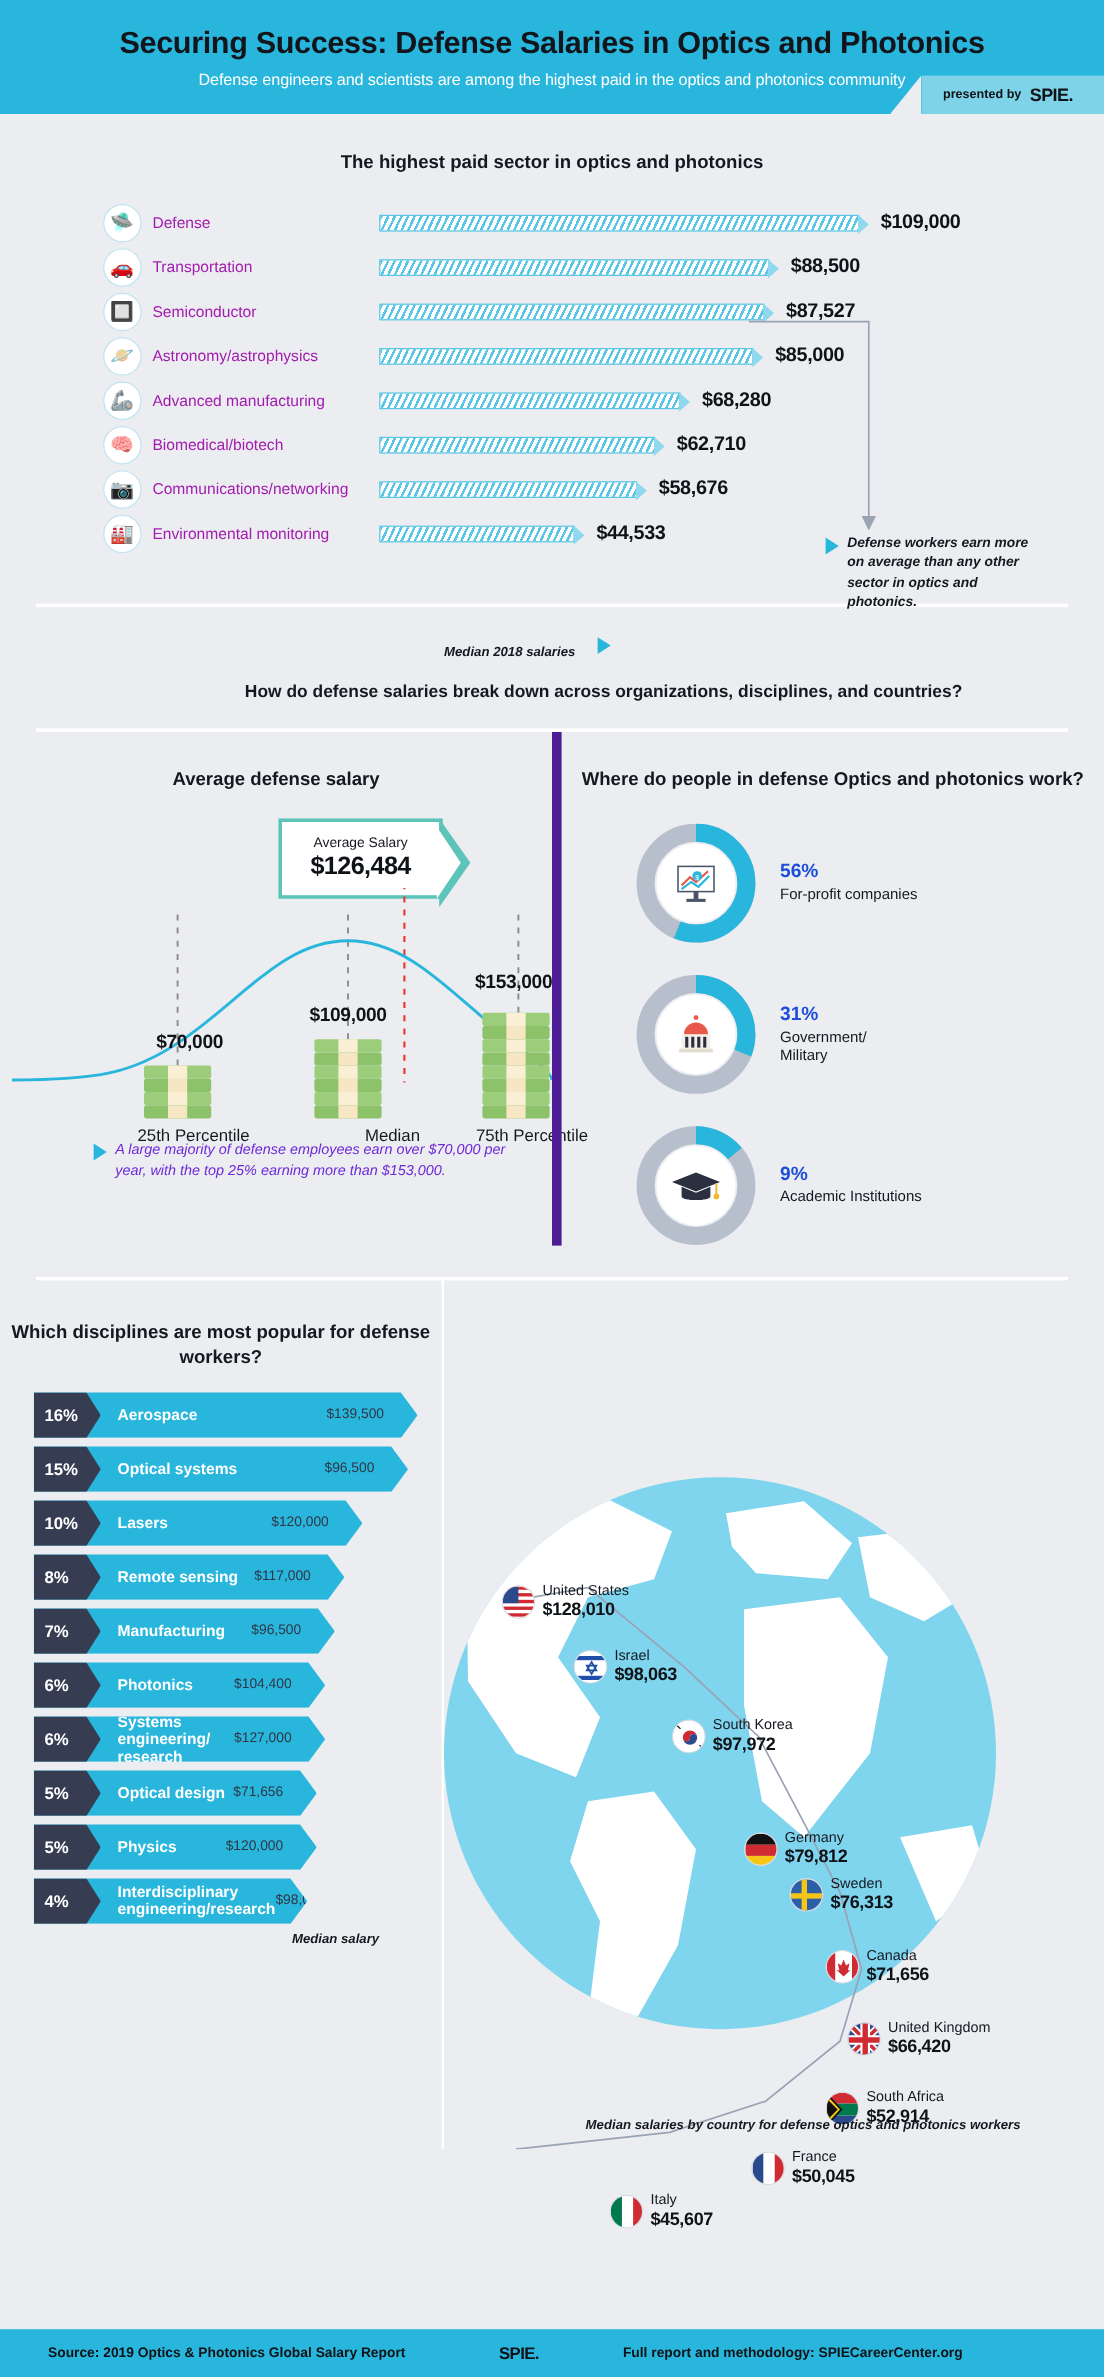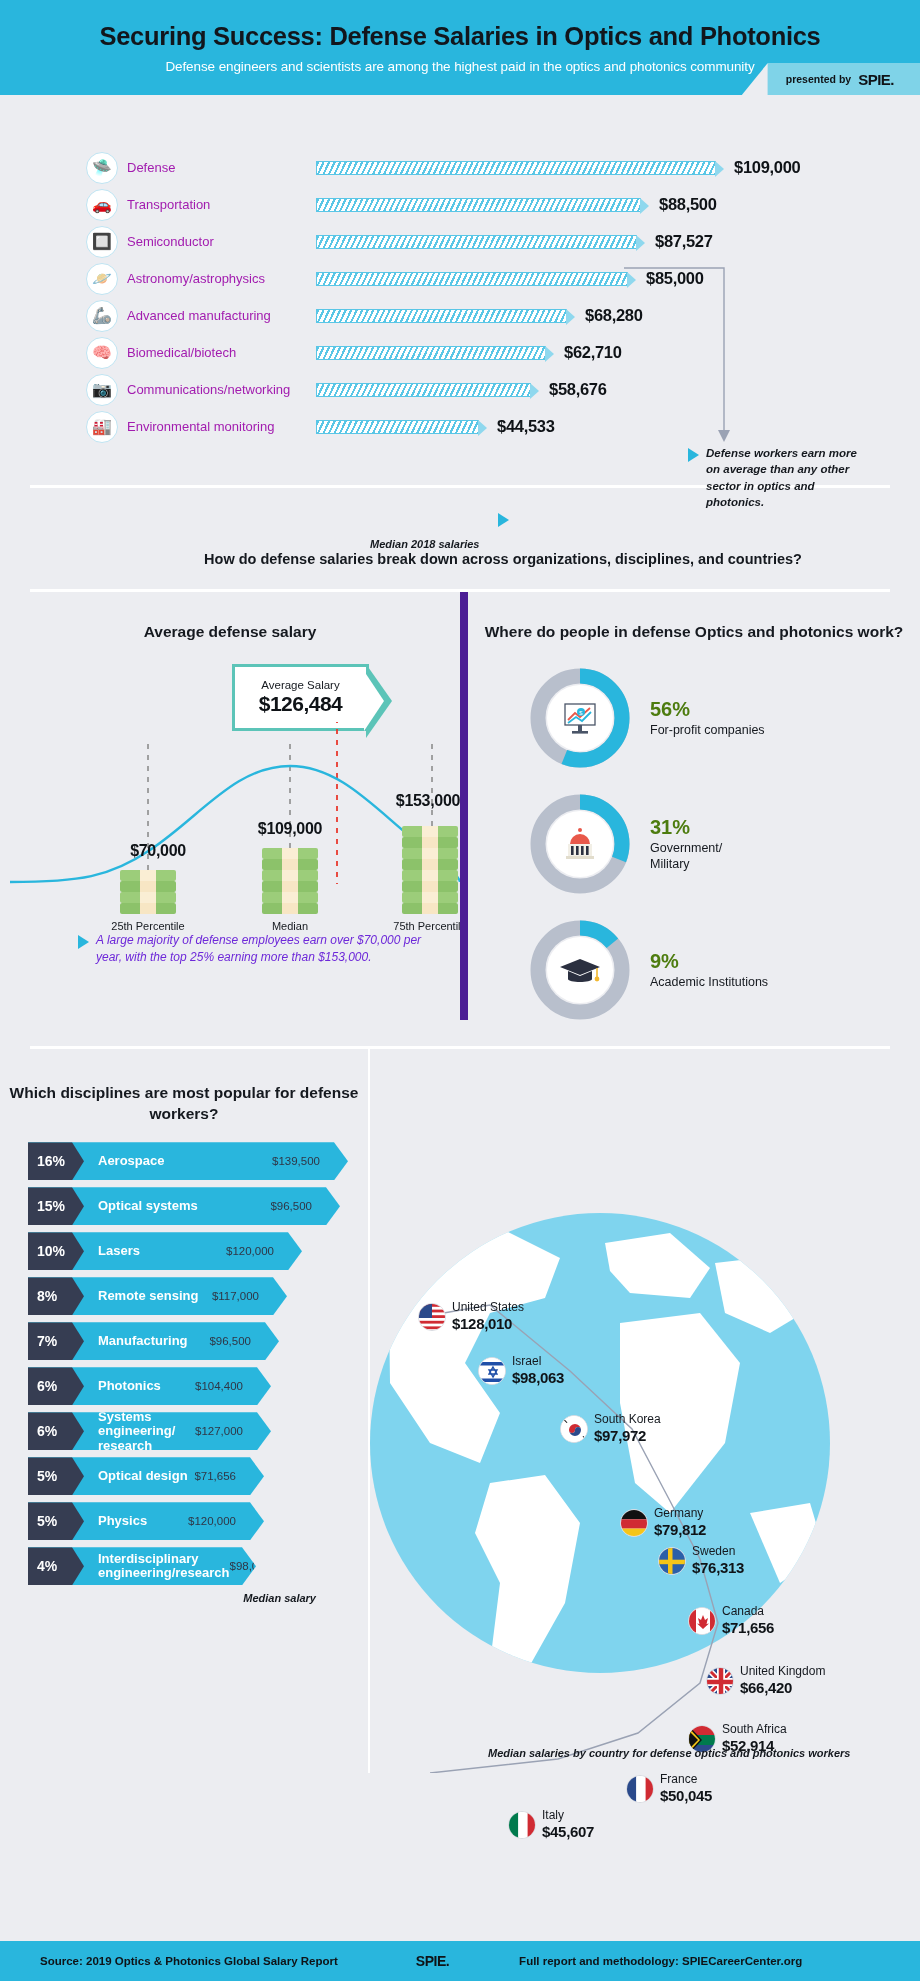--- a/index.html
+++ b/index.html
@@ -106,39 +106,39 @@
     width: 0; height: 0; border-top: 37px solid transparent;
     border-bottom: 37px solid transparent; border-left: 26px solid #5cc4b8;
   }
   .avg-arrow-in {
     position: absolute; right: -18px; top: 3.5px;
     width: 0; height: 0; border-top: 30px solid transparent;
     border-bottom: 30px solid transparent; border-left: 20px solid #ffffff;
   }
   .bell-svg { position: absolute; left: 0; top: 130px; }
   .perc-label {
-    position: absolute; font-size: 11px; color: #15191f; text-align: center;
+    position: absolute; font-size: 14px; color: #15191f; text-align: right;
     width: 120px;
   }
   .perc-value {
     position: absolute; font-size: 16px; font-weight: bold; color: #0f1317;
     text-align: center; width: 140px; letter-spacing: -0.3px;
   }
   .money { position: absolute; }
   .callout2 { position: absolute; left: 78px; top: 340px; width: 370px; display: flex; gap: 7px; }
   .callout2 p { font-size: 12px; font-style: italic; font-weight: normal; color: #6d28d9; line-height: 1.45; }
 
   .donut-row { display: flex; align-items: center; gap: 20px; margin: 26px 0 0 62px; }
   .donut { position: relative; width: 100px; height: 100px; flex: 0 0 100px; }
   .donut-center {
     position: absolute; left: 17px; top: 17px; width: 66px; height: 66px;
     border-radius: 50%; background: #ffffff;
     display: flex; align-items: center; justify-content: center;
   }
-  .donut-txt .dpct { font-size: 20px; font-weight: bold; color: #4d7c0f; }
+  .donut-txt .dpct { font-size: 16px; font-weight: bold; color: #1d4ed8; }
   .donut-txt .dlab { font-size: 12.5px; color: #15191f; line-height: 1.25; margin-top: 2px; }
 
   
   .sec4 { display: flex; position: relative; }
   .sec4-left { width: 368px; position: relative; padding-top: 34px; }
   .sec4-right { width: 552px; position: relative; padding-top: 34px; border-left: 2px solid #ffffff; }
   .sec4-left h3, .sec4-right h3 { text-align: center; font-size: 15.5px; font-weight: bold; color: #15191f; line-height: 1.33; }
 
   .disc-list { margin-top: 18px; padding-left: 28px; }
   .disc-row {
@@ -195,20 +195,21 @@
   <div class="presented-wrap">
     <div class="presented-notch"></div>
     <div class="presented">
       <span class="pb-label">presented by</span>
       <span class="pb-spie">SPIE.</span>
     </div>
   </div>
 </div>
 
 <div class="sec1">
+  <h3>The highest paid sector in optics and photonics</h3>
   <div class="bar-list" id="bar-list">
       <div class="bar-row">
         <div class="bar-icon">🛸</div>
         <div class="bar-label">Defense</div>
         <div class="bar-track" style="width:400px">
           <div class="bar-fill" style="width:400px"></div>
         </div>
         <div class="bar-value">$109,000</div>
       </div>
       <div class="bar-row">

